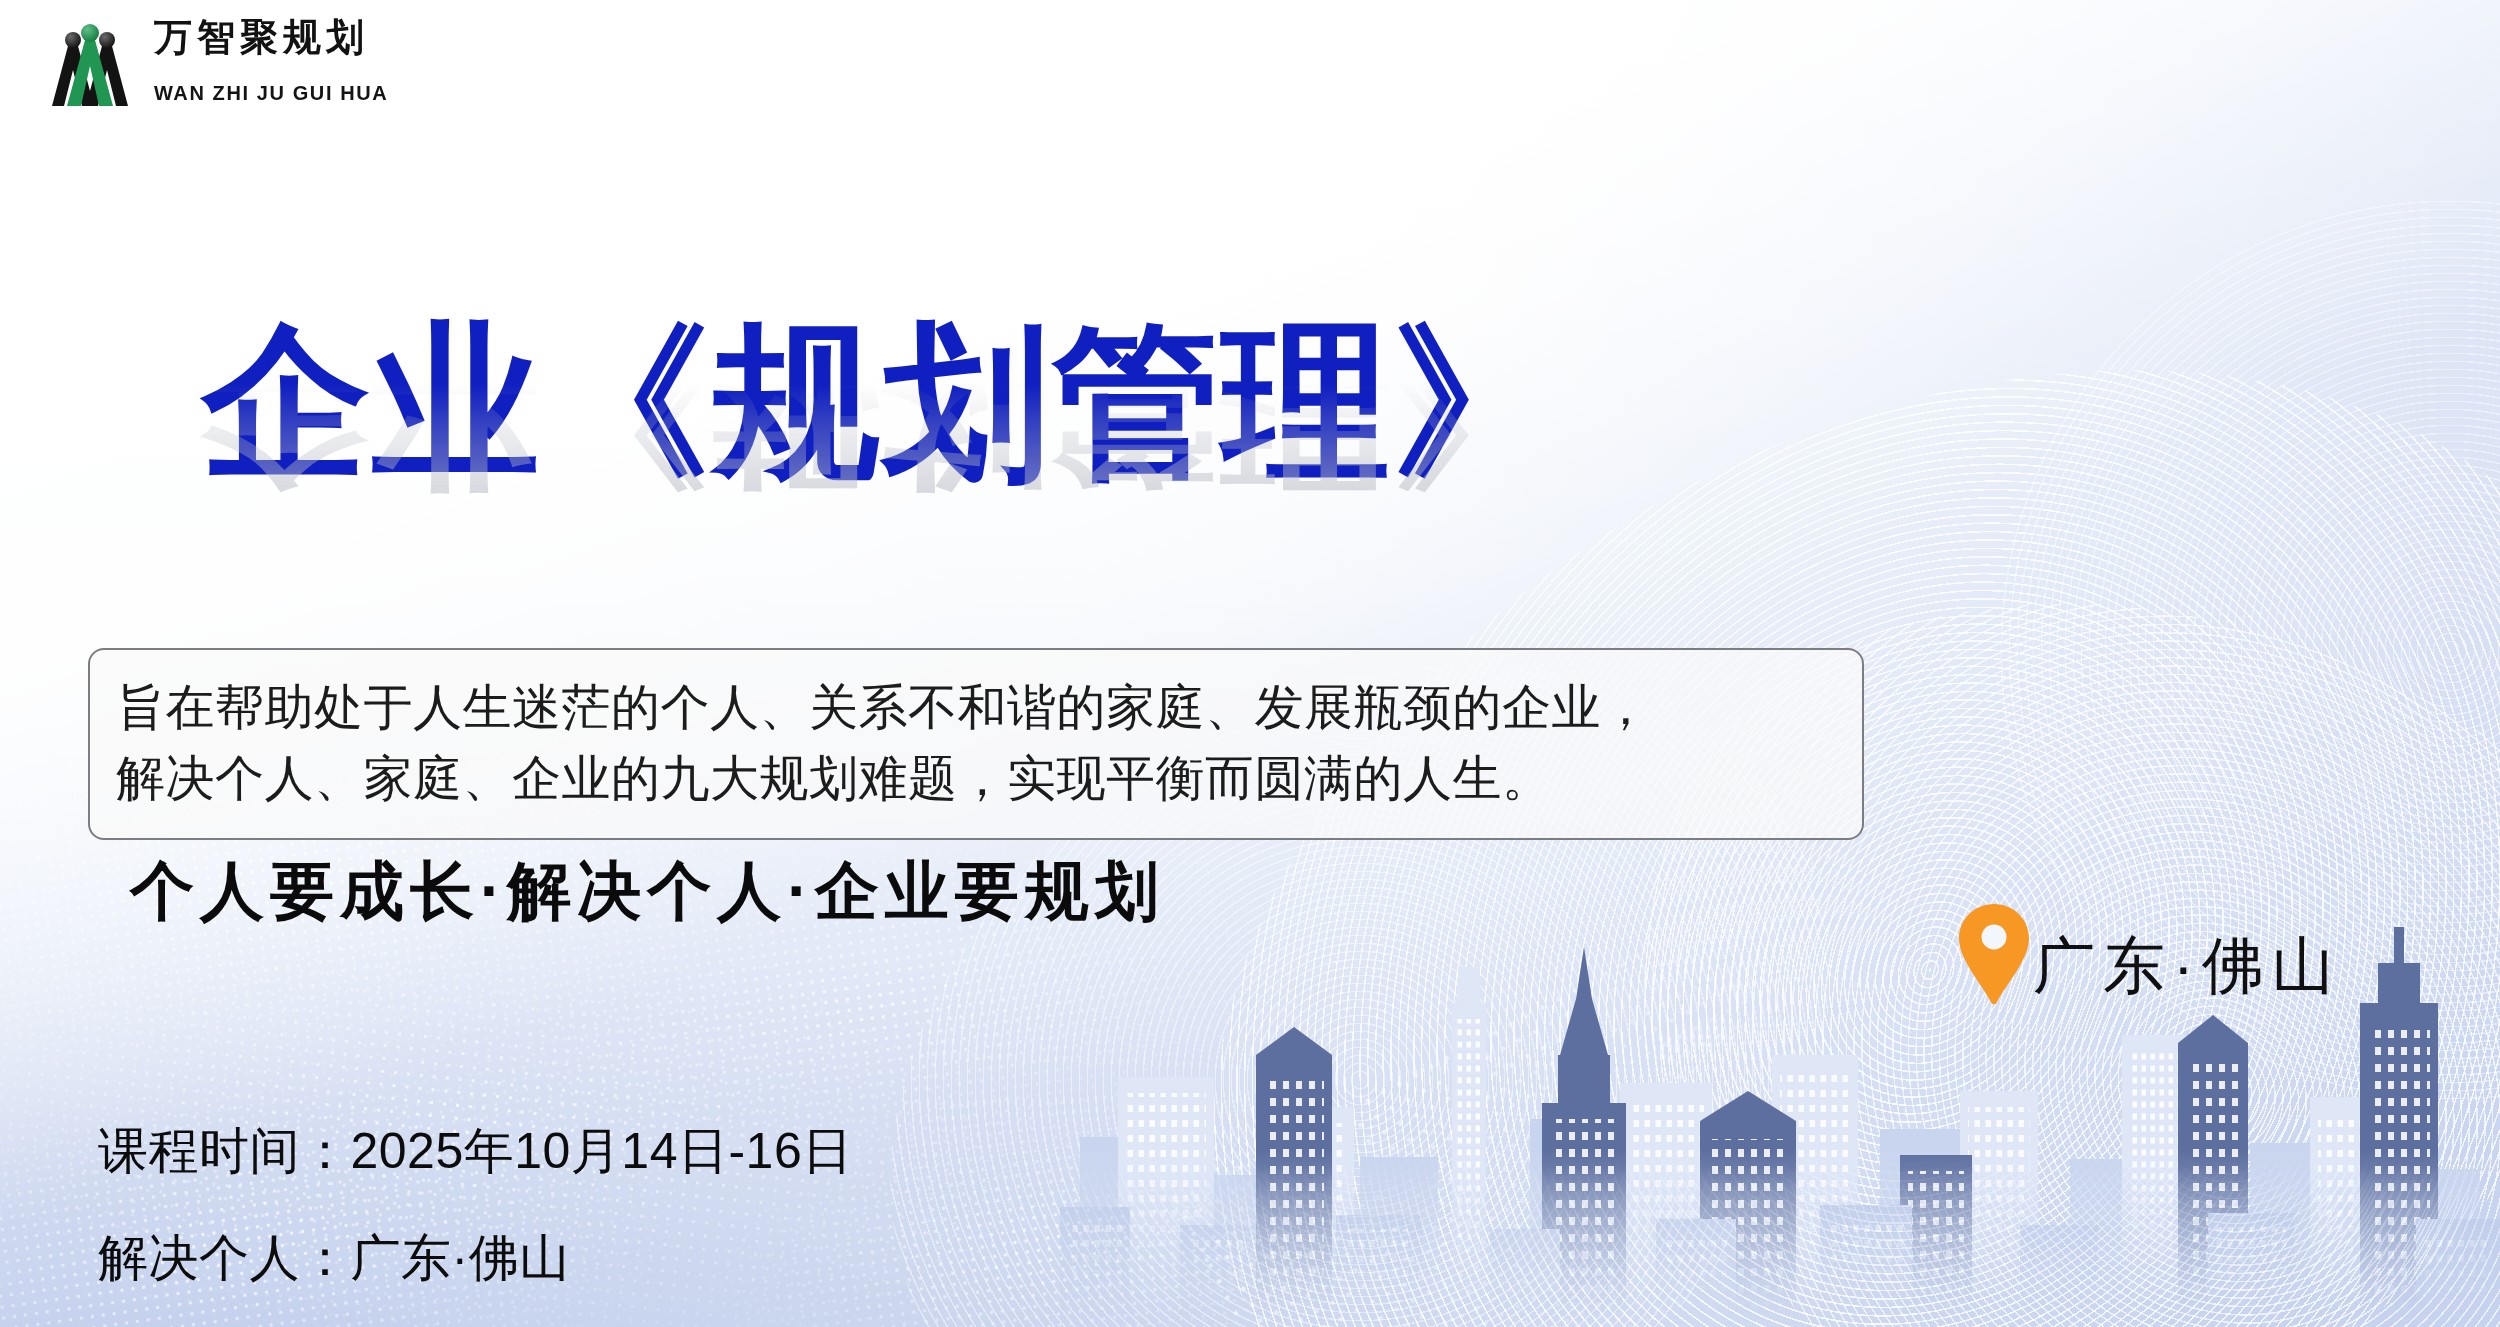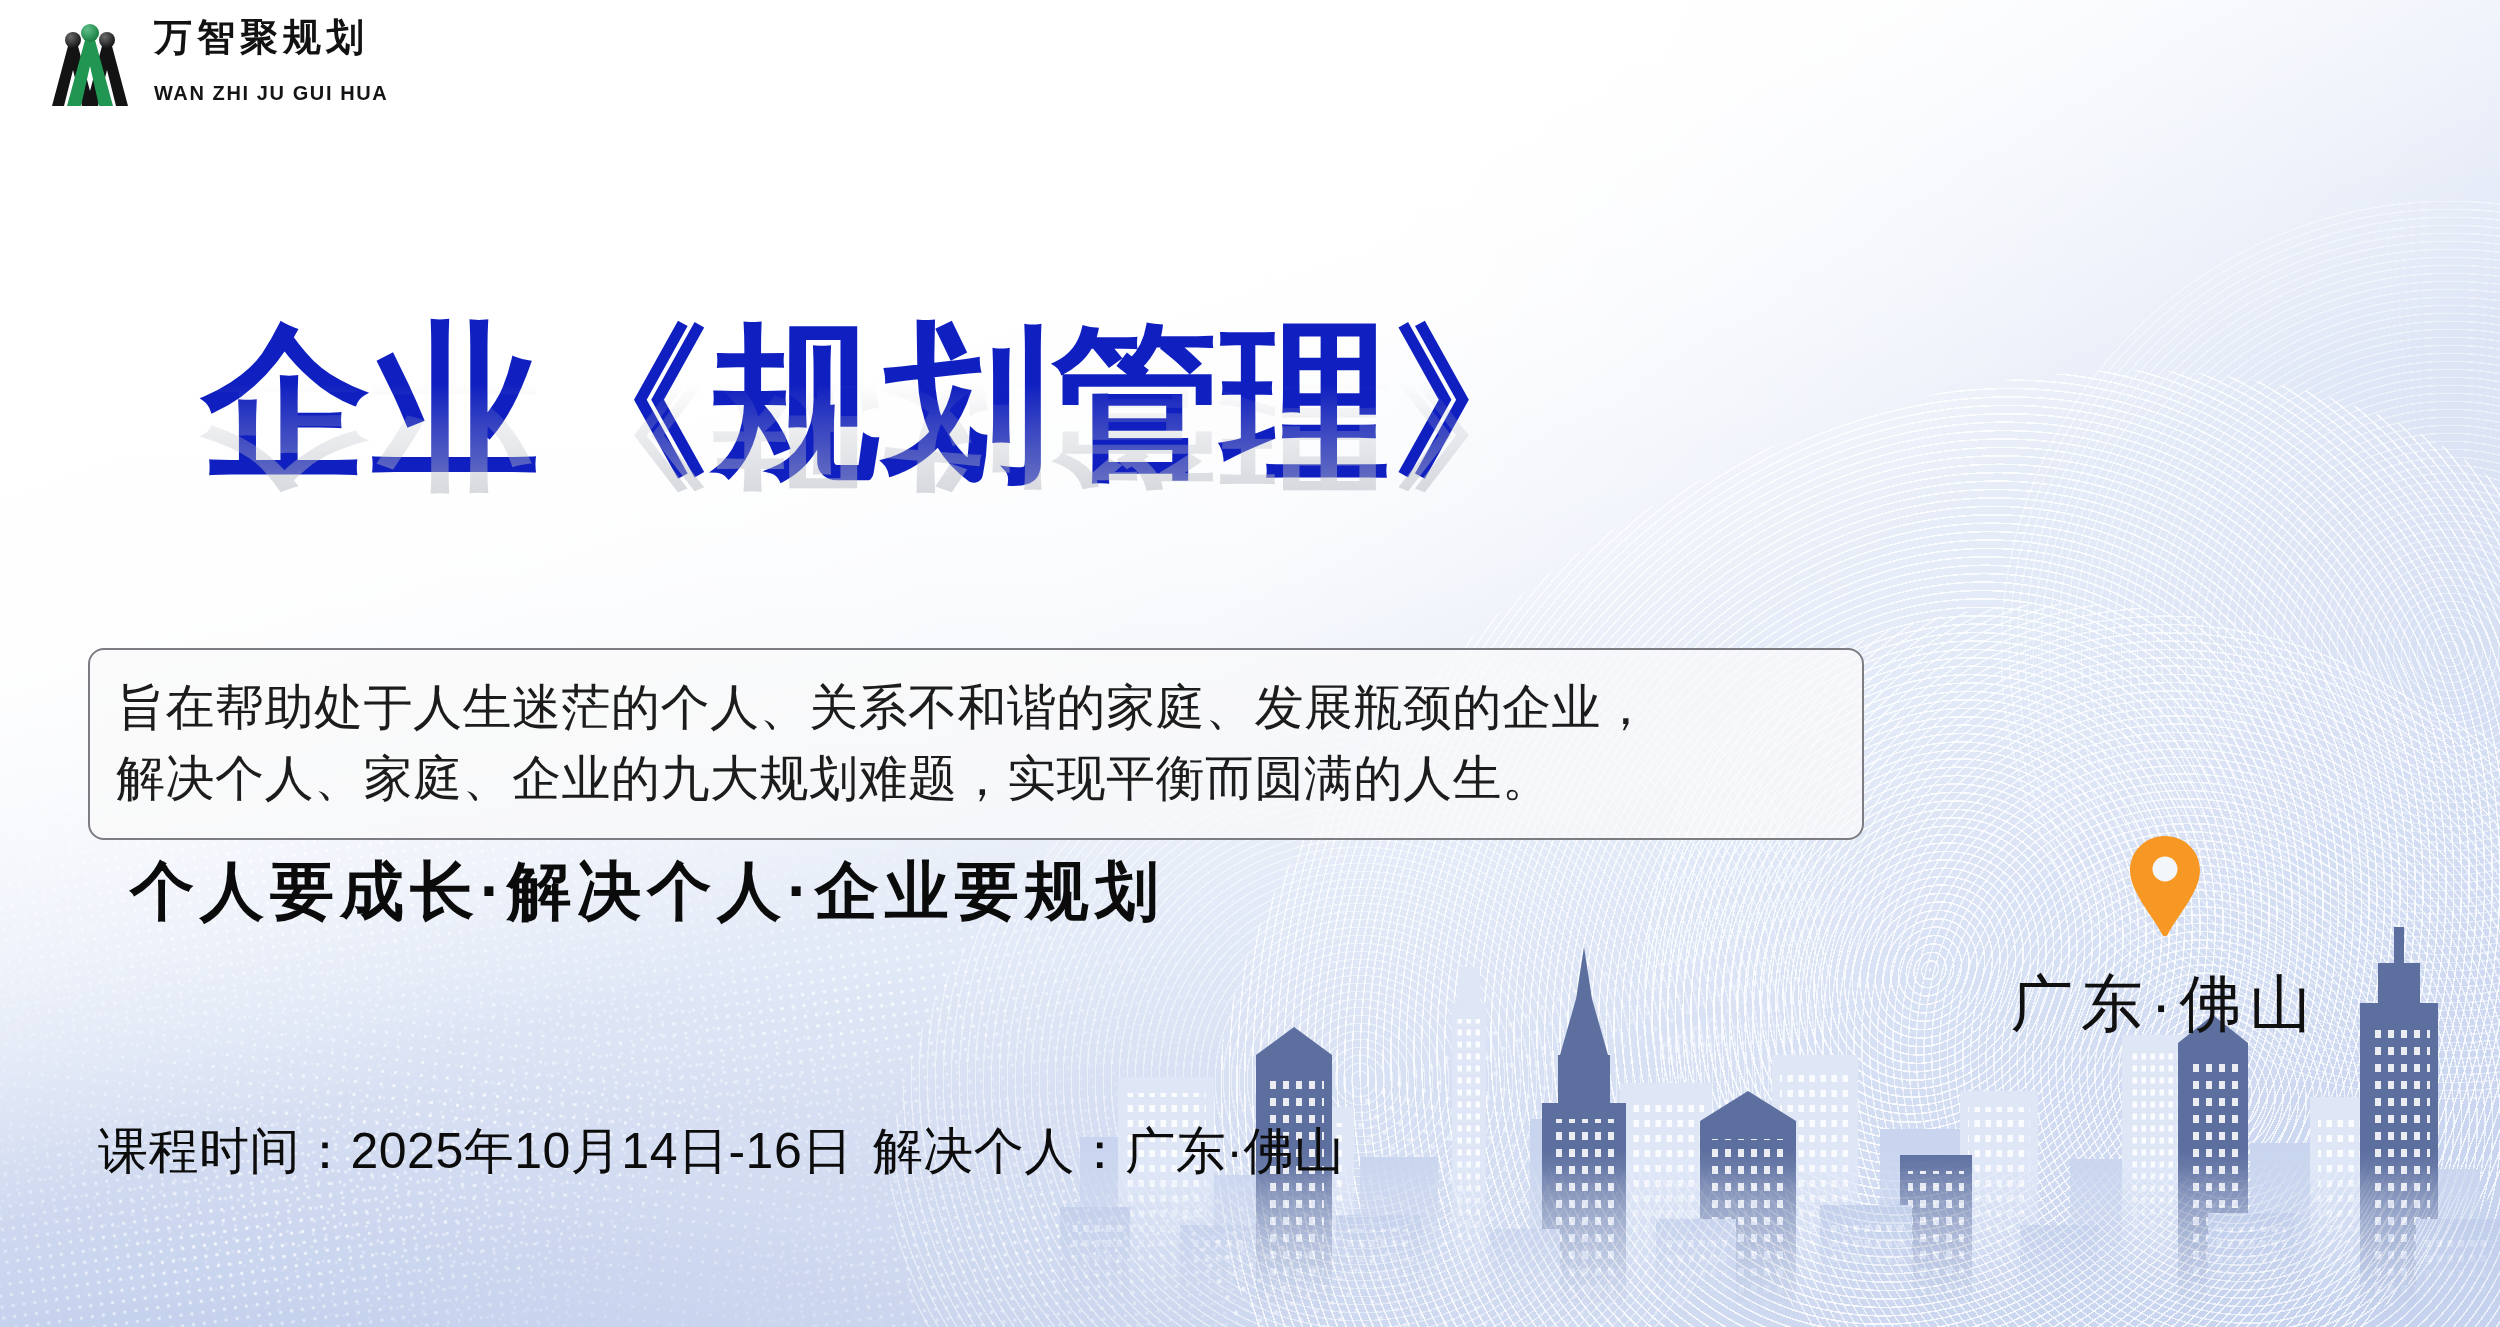--- a/index.html
+++ b/index.html
@@ -146,33 +146,33 @@
   
   #tagline{
     position:absolute;left:130px;top:848px;
     font-family:"Liberation Sans","DejaVu Sans",sans-serif;
     font-size:64px;font-weight:700;color:#0b0b0b;
     letter-spacing:6px;white-space:nowrap;
   }
 
   
   #location{
-    position:absolute;left:1955px;top:834px;width:420px;
-    display:flex;flex-direction:column;align-items:center;
+    position:absolute;left:1955px;top:900px;width:420px;
+    display:flex;flex-direction:row;align-items:center;
   }
   #pin-icon{width:78px;height:104px;display:block;}
   #location-label{
     margin-top:24px;
     font-family:"Liberation Sans","DejaVu Sans",sans-serif;
     font-size:62px;font-weight:500;color:#101010;
     letter-spacing:8px;white-space:nowrap;
   }
 
   
-  #details{position:absolute;left:98px;top:1118px;display:flex;flex-direction:row;gap:20px;}
+  #details{position:absolute;left:98px;top:1118px;display:flex;flex-direction:column;gap:40px;}
   .detail-line{
     font-family:"Liberation Sans","DejaVu Sans",sans-serif;
     font-size:50px;font-weight:400;color:#0c0c0c;
     white-space:nowrap;letter-spacing:.5px;
   }
 </style>
 </head>
 <body>
 
 <div id="banner">

